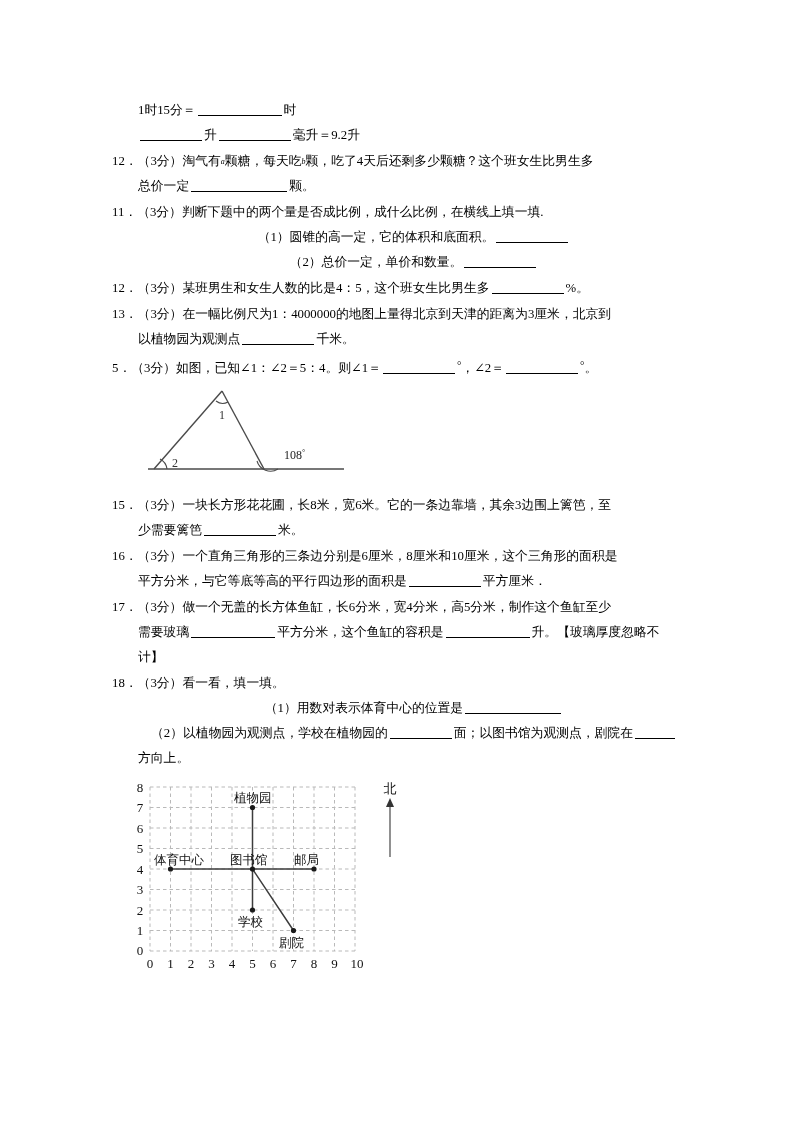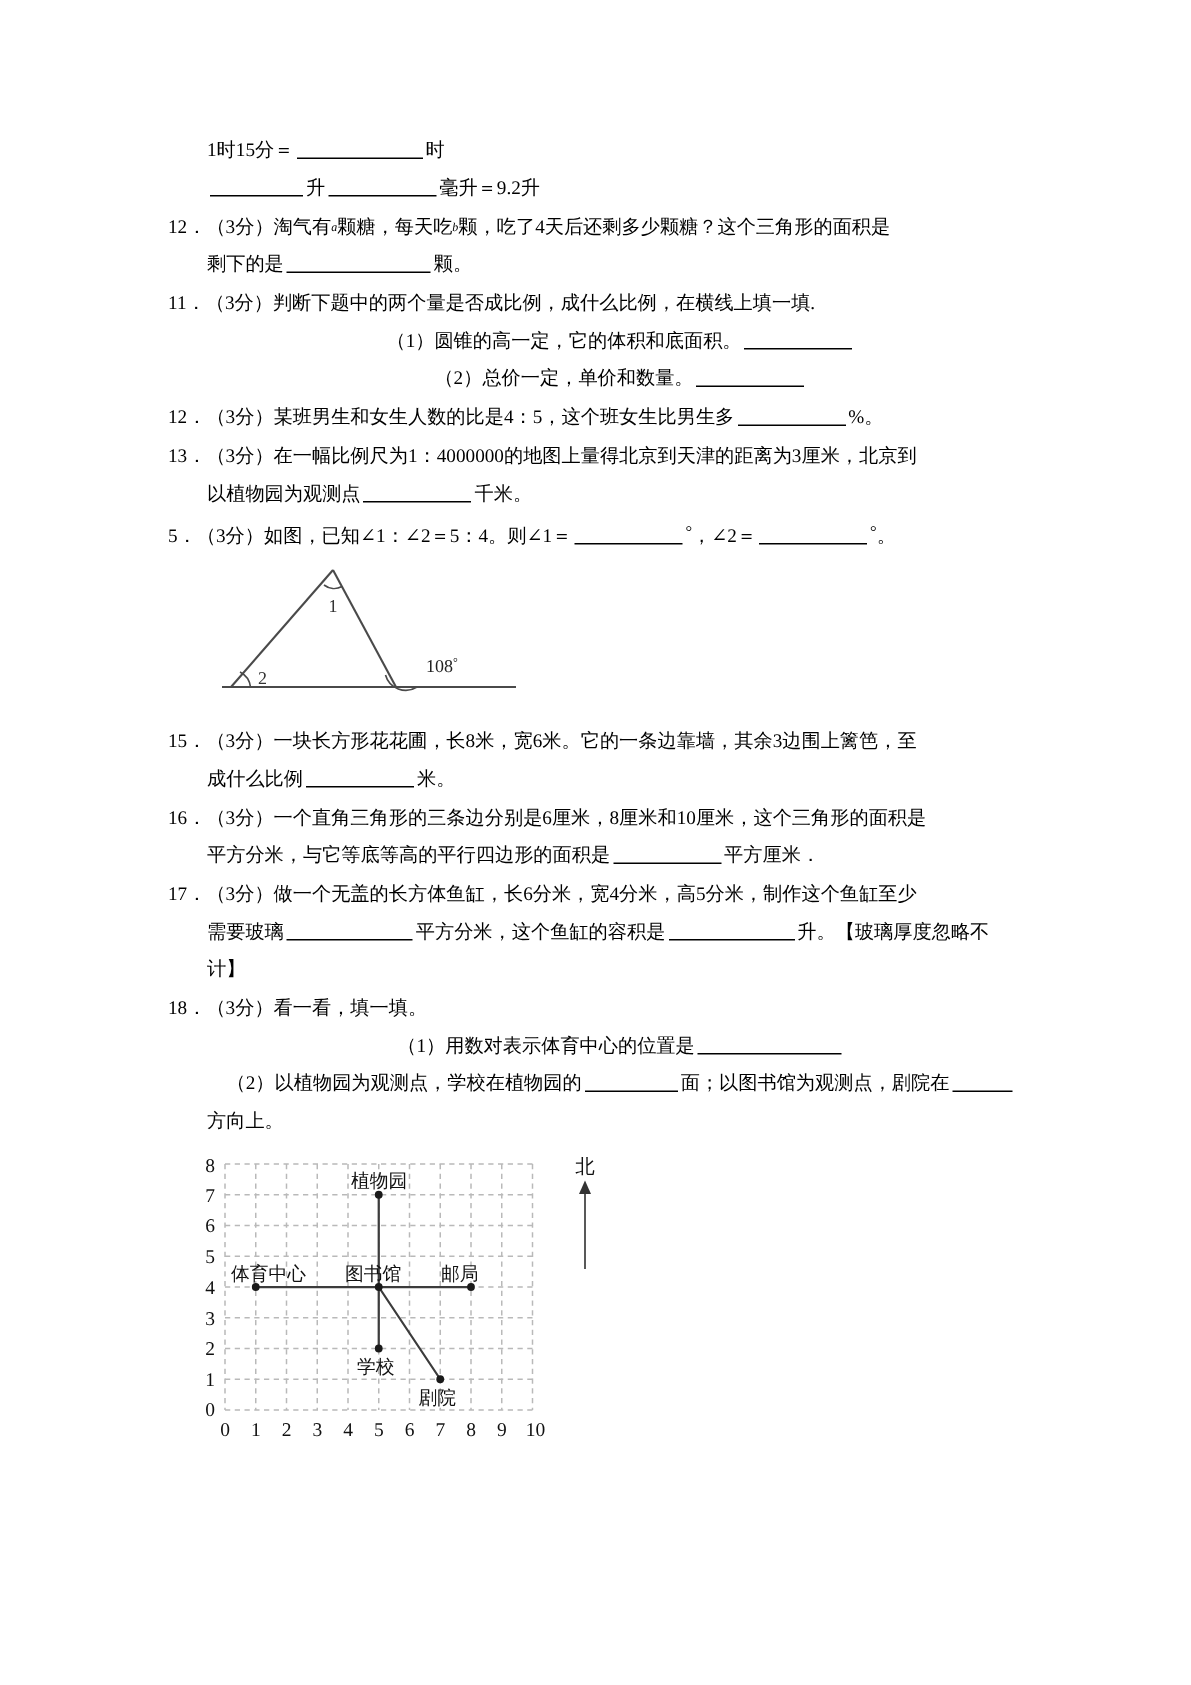--- a/index.html
+++ b/index.html
@@ -10,21 +10,21 @@
   body {
     width: 794px;
     height: 1123px;
     font-family: "Liberation Serif", "DejaVu Serif", serif;
     color: #000000;
     position: relative;
     overflow: hidden;
   }
   .page {
     position: absolute;
-    left: 0; top: 4px;
+    left: 0; top: 14px;
     width: 794px;
     height: 857px;
   }
   .content {
     position: absolute;
     left: 112px;
     top: 84px;
     width: 578px;
   }
 
@@ -94,22 +94,22 @@
 
 <div class="page">
   <div class="content">
 
     <div class="q">
       <div class="line indent1"><span>1时15分＝</span><span class="blank b-xl"></span><span>时</span></div>
       <div class="line indent1"><span class="blank b-md"></span><span>升</span><span class="blank b-lg"></span><span>毫升＝9.2升</span></div>
     </div>
 
     <div class="q">
-      <div class="line"><span class="num">12．</span><span>（3分）</span><span>淘气有</span><span class="var">a</span><span>颗糖，每天吃</span><span class="var">b</span><span>颗，吃了4天后还剩多少颗糖？这个三角形的面积是</span></div>
-      <div class="line indent1"><span>剩下的是</span><span class="blank b-xxl"></span><span>颗。</span></div>
+      <div class="line"><span class="num">12．</span><span>（3分）</span><span>淘气有</span><span class="var">a</span><span>颗糖，每天吃</span><span class="var">b</span><span>颗，吃了4天后还剩多少颗糖？这个班女生比男生多</span></div>
+      <div class="line indent1"><span>总价一定</span><span class="blank b-xxl"></span><span>颗。</span></div>
     </div>
 
     <div class="q">
       <div class="line"><span class="num">11．</span><span>（3分）</span><span>判断下题中的两个量是否成比例，成什么比例，在横线上填一填.</span></div>
       <div class="line indent2"><span>（1）圆锥的高一定，它的体积和底面积。</span><span class="blank b-lg"></span></div>
       <div class="line indent2"><span>（2）总价一定，单价和数量。</span><span class="blank b-lg"></span></div>
     </div>
 
     <div class="q">
       <div class="line"><span class="num">12．</span><span>（3分）</span><span>某班男生和女生人数的比是4：5，这个班女生比男生多</span><span class="blank b-lg"></span><span>%。</span></div>
@@ -140,21 +140,21 @@
           <text x="75" y="38" font-family="Liberation Serif, serif" font-size="12" fill="#333">1</text>
           <text x="28" y="86" font-family="Liberation Serif, serif" font-size="12" fill="#333">2</text>
           <text x="140" y="78" font-family="Liberation Serif, serif" font-size="12" fill="#222">108<tspan font-size="8" dy="-4">°</tspan></text>
         </svg>
       </div>
       <div class="tiny-sep"></div>
     </div>
 
     <div class="q">
       <div class="line"><span class="num">15．</span><span>（3分）</span><span>一块长方形花花圃，长8米，宽6米。它的一条边靠墙，其余3边围上篱笆，至</span></div>
-      <div class="line indent1"><span>成什么比例</span><span class="blank b-lg"></span><span>米。</span></div>
+      <div class="line indent1"><span>少需要篱笆</span><span class="blank b-lg"></span><span>米。</span></div>
     </div>
 
     <div class="q">
       <div class="line"><span class="num">16．</span><span>（3分）</span><span>一个直角三角形的三条边分别是6厘米，8厘米和10厘米，这个三角形的面积是</span></div>
       <div class="line indent1"><span>平方分米，与它等底等高的平行四边形的面积是</span><span class="blank b-lg"></span><span>平方厘米．</span></div>
     </div>
 
     <div class="q">
       <div class="line"><span class="num">17．</span><span>（3分）</span><span>做一个无盖的长方体鱼缸，长6分米，宽4分米，高5分米，制作这个鱼缸至少</span></div>
       <div class="line indent1"><span>需要玻璃</span><span class="blank b-xl"></span><span>平方分米，这个鱼缸的容积是</span><span class="blank b-xl"></span><span>升。【玻璃厚度忽略不</span></div>

